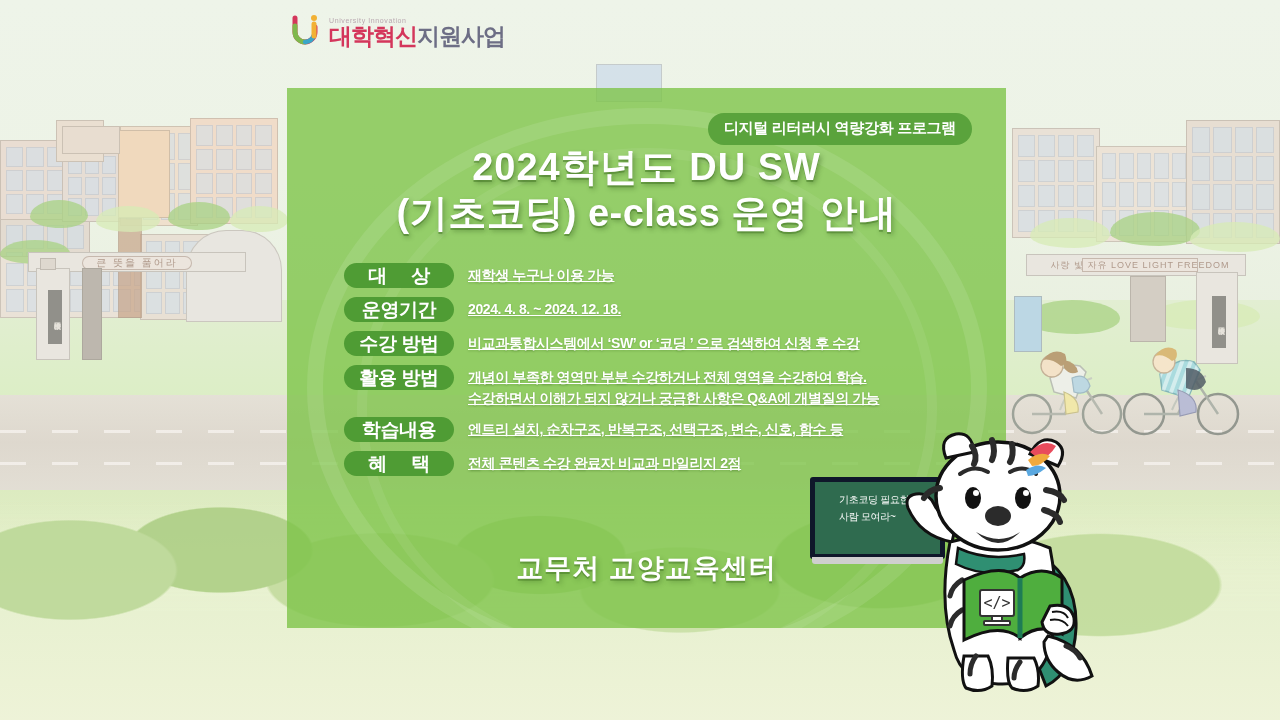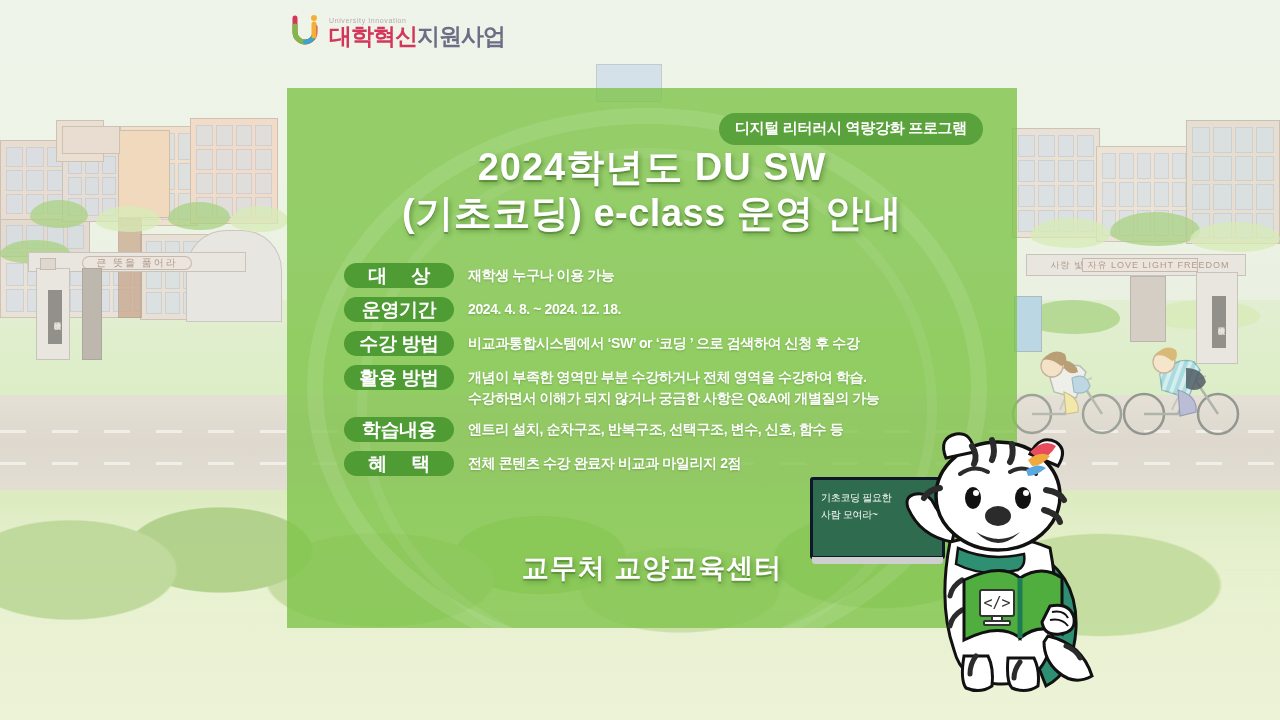--- a/index.html
+++ b/index.html
@@ -167,21 +167,20 @@
   .logo-main .b { color: #6d6e85; }
 
   
   .panel {
     position: absolute;
     left: 287px; top: 88px;
     width: 719px; height: 540px;
     background: rgba(126, 196, 74, 0.80);
     z-index: 10;
     overflow: hidden;
-    padding-left: 11px;
   }
   .panel-arc {
     position: absolute;
     left: 20px; top: 20px;
     width: 680px; height: 560px;
     border-radius: 50%;
     border: 16px solid rgba(255,255,255,.10);
     box-sizing: border-box;
   }
   .panel-arc2 {
@@ -260,21 +259,21 @@
   .val {
     padding-left: 14px;
     color: #ffffff;
     font-size: 14px;
     font-weight: bold;
     letter-spacing: -0.4px;
     line-height: 1.5;
     padding-top: 2px;
     text-shadow: 0 1px 2px rgba(55,105,25,.35);
   }
-  .val .line { display: block; }
+  .val .line { display: block; text-decoration: underline; }
 
   
   .footer-org {
     position: absolute;
     left: 0; right: 0; bottom: 42px;
     text-align: center;
     color: #ffffff;
     font-size: 27px;
     font-weight: bold;
     letter-spacing: 1px;
@@ -283,25 +282,25 @@
       2px 3px 5px rgba(40,80,20,.35);
     margin-top: 6px;
   }
 
   
   .board {
     position: absolute;
     left: 810px; top: 477px;
     width: 135px; height: 82px;
     background: #2f6b4f;
-    border: 3px solid #0f172a;
+    border: 5px solid #0f172a;
     border-radius: 3px;
     box-sizing: border-box;
     z-index: 20;
-    padding: 9px 8px;
+    padding: 9px 24px;
     color: #ffffff;
     font-size: 10px;
     line-height: 1.7;
     letter-spacing: -0.3px;
   }
   .board-stand {
     position: absolute;
     left: 812px; top: 557px;
     width: 131px; height: 7px;
     background: #cfcfcf;

